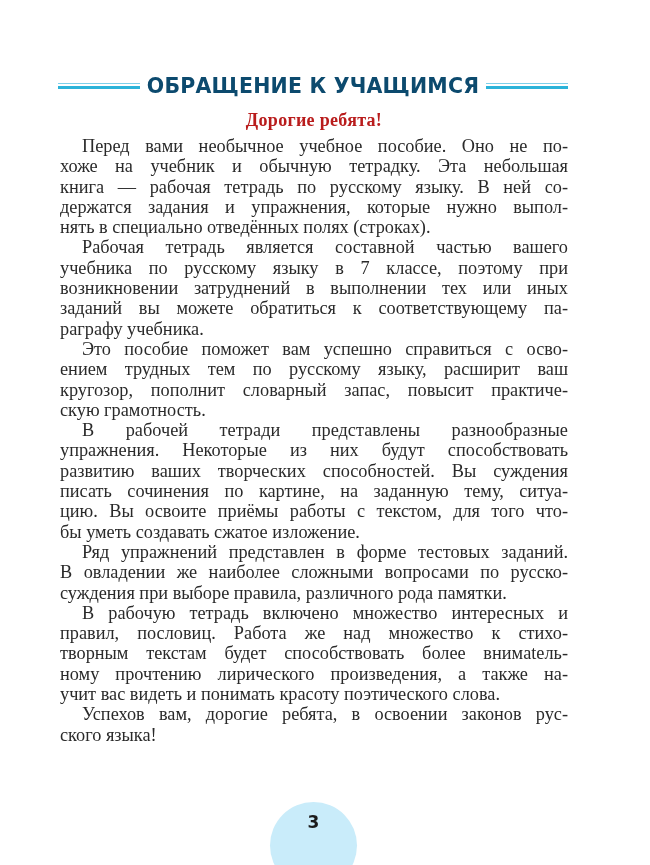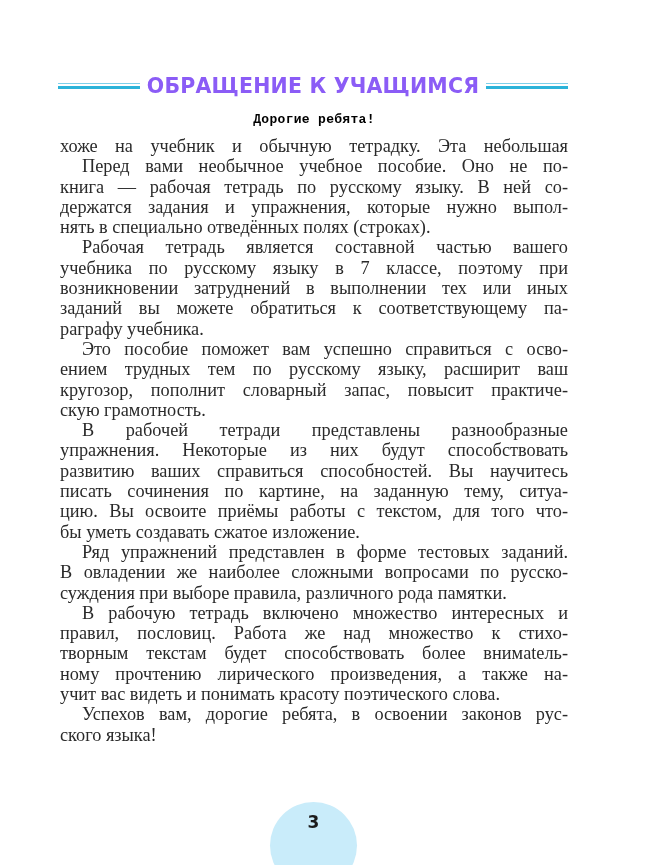--- a/index.html
+++ b/index.html
@@ -43,35 +43,35 @@
       height: 3.5px;
       background: #2bb3d9;
     }
     .title {
       flex: 0 0 auto;
       margin: 0 7px;
       font-family: "DejaVu Sans", sans-serif;
       font-weight: bold;
       font-size: 20.5px;
       letter-spacing: 0.2px;
-      color: #8b5cf6;
+      color: #0c4a6e;
       white-space: nowrap;
       line-height: 28px;
     }
     .subtitle {
       position: absolute;
       top: 108px;
       left: 58px;
       width: 512px;
       text-align: center;
-      font-family: Liberation Mono, monospace;
+      font-family: Liberation Serif, serif;
       font-weight: bold;
-      font-size: 13px;
+      font-size: 18px;
       line-height: 24px;
-      color: #000000;
+      color: #b91c1c;
       letter-spacing: 0.3px;
     }
     .body-text {
       position: absolute;
       top: 136px;
       left: 60px;
       width: 508px;
       font-family: "Liberation Serif", serif;
       font-size: 18.3px;
       line-height: 20.3px;
@@ -120,22 +120,22 @@
     <div class="thin"></div>
     <div class="thick"></div>
   </div>
 </div>
 
 <div class="subtitle">Дорогие ребята!</div>
 
 <div class="body-text">
 
   <p class="para">
+    <span class="line first">Перед вами необычное учебное пособие. Оно не по-</span>
     <span class="line">хоже на учебник и обычную тетрадку. Эта небольшая</span>
-    <span class="line first">Перед вами необычное учебное пособие. Оно не по-</span>
     <span class="line">книга — рабочая тетрадь по русскому языку. В ней со-</span>
     <span class="line">держатся задания и упражнения, которые нужно выпол-</span>
     <span class="line last">нять в специально отведённых полях (строках).</span>
   </p>
 
   <p class="para">
     <span class="line first">Рабочая тетрадь является составной частью вашего</span>
     <span class="line">учебника по русскому языку в 7 классе, поэтому при</span>
     <span class="line">возникновении затруднений в выполнении тех или иных</span>
     <span class="line">заданий вы можете обратиться к соответствующему па-</span>
@@ -145,21 +145,21 @@
   <p class="para">
     <span class="line first">Это пособие поможет вам успешно справиться с осво-</span>
     <span class="line">ением трудных тем по русскому языку, расширит ваш</span>
     <span class="line">кругозор, пополнит словарный запас, повысит практиче-</span>
     <span class="line last">скую грамотность.</span>
   </p>
 
   <p class="para">
     <span class="line first">В рабочей тетради представлены разнообразные</span>
     <span class="line">упражнения. Некоторые из них будут способствовать</span>
-    <span class="line">развитию ваших справиться способностей. Вы научитесь</span>
+    <span class="line">развитию ваших творческих способностей. Вы суждения</span>
     <span class="line">писать сочинения по картине, на заданную тему, ситуа-</span>
     <span class="line">цию. Вы освоите приёмы работы с текстом, для того что-</span>
     <span class="line last">бы уметь создавать сжатое изложение.</span>
   </p>
 
   <p class="para">
     <span class="line first">Ряд упражнений представлен в форме тестовых заданий.</span>
     <span class="line">В овладении же наиболее сложными вопросами по русско-</span>
     <span class="line last">суждения при выборе правила, различного рода памятки.</span>
   </p>

